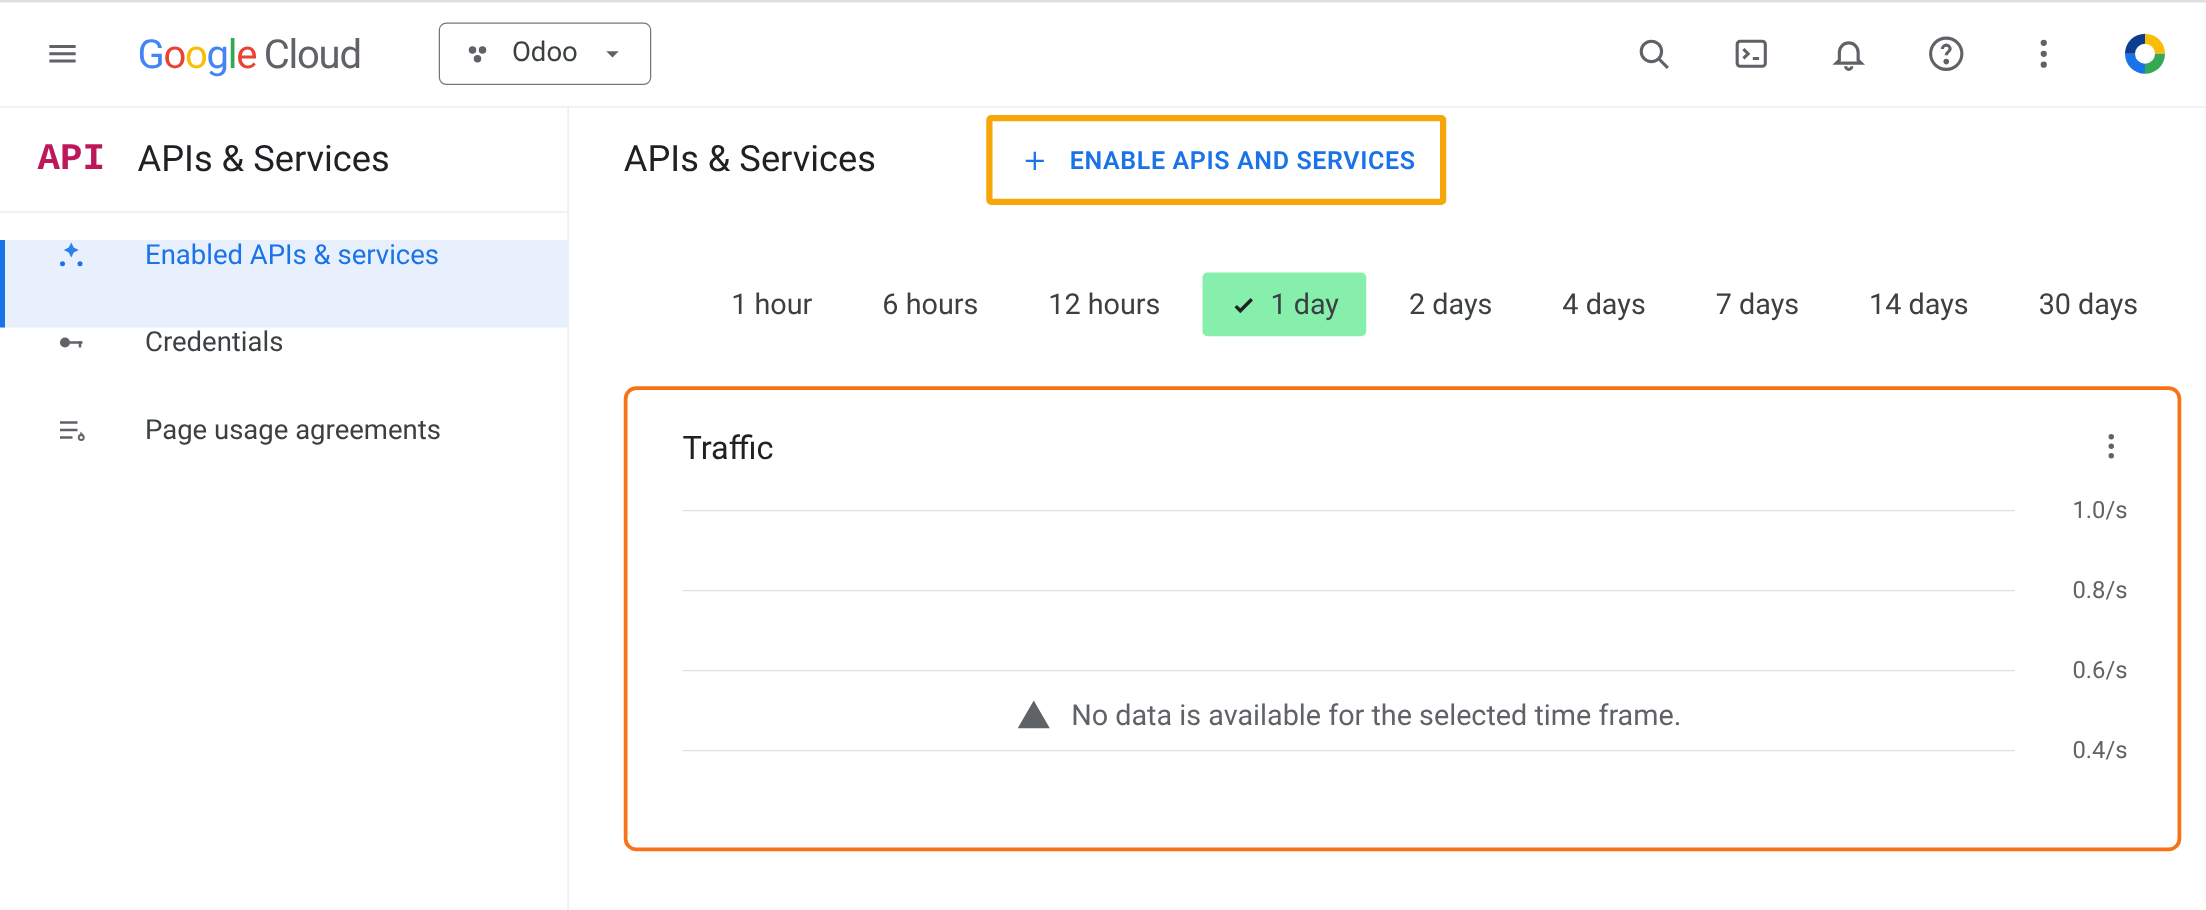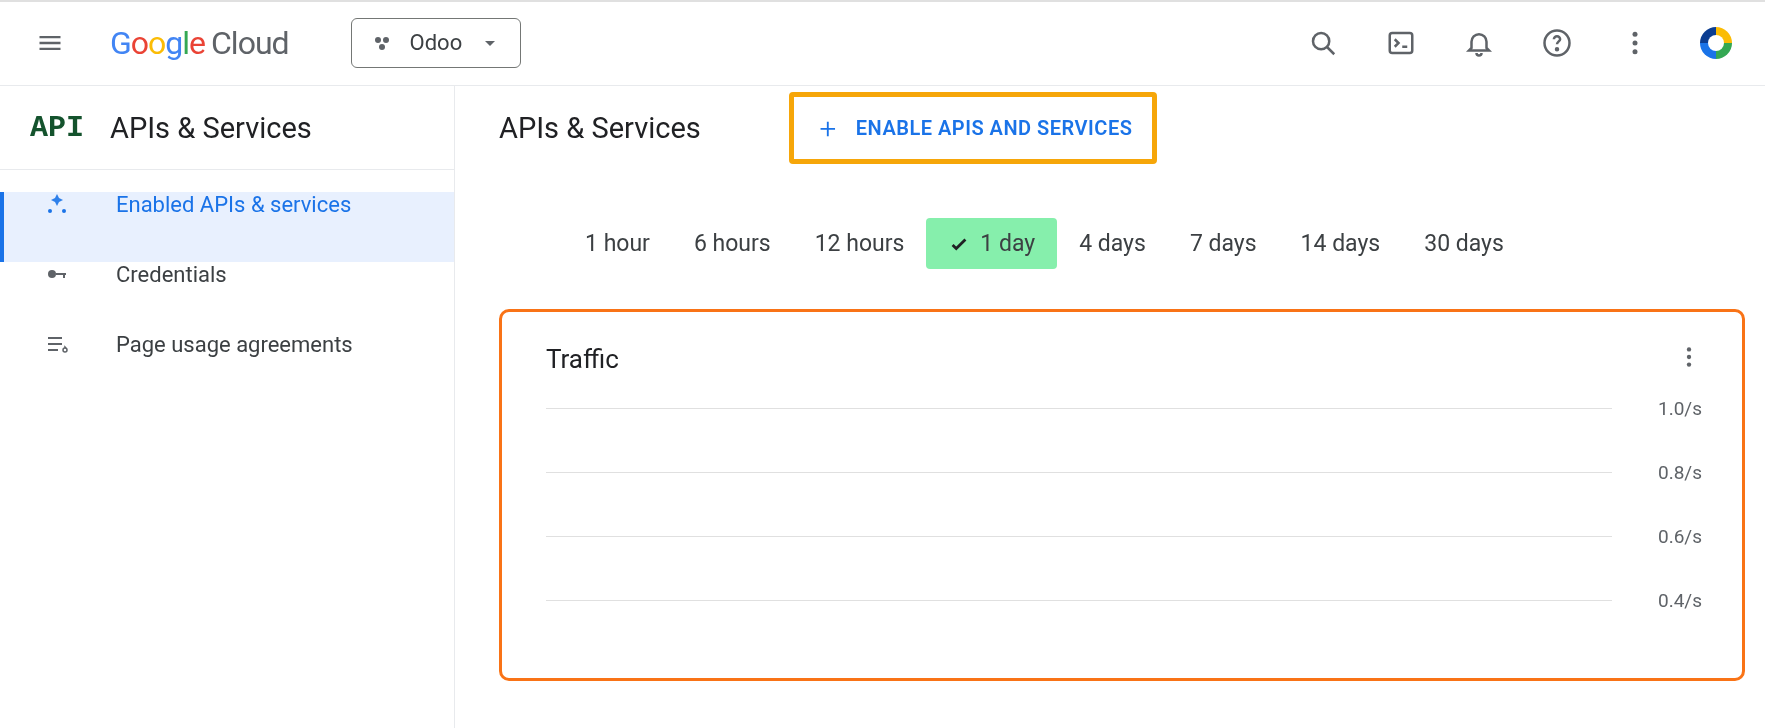--- a/index.html
+++ b/index.html
@@ -85,21 +85,21 @@
     padding-left: 30px;
     gap: 26px;
     border-bottom: 1px solid #e8eaed;
     font-size: 29px;
     color: #202124;
   }
   .api-glyph {
     font-family: "Courier New", monospace;
     font-weight: 700;
     font-size: 30px;
-    color: #14532d;
+    color: #be185d;
     letter-spacing: 0px;
   }
   .sidebar-nav { padding-top: 22px; }
   .nav-item {
     height: 70px;
     display: flex;
     align-items: flex-start;
     padding-left: 42px;
     gap: 44px;
     font-size: 22px;
@@ -143,21 +143,21 @@
   .enable-btn-wrap .lbl {
     color:#1a73e8;
     font-size: 20px;
     font-weight: 600;
     letter-spacing: 0.5px;
   }
   .time-range {
     margin-top: 48px;
     display: flex;
     align-items: flex-start;
-    gap: 0px;
+    gap: 12px;
     padding-left: 64px;
   }
   .time-range .tr {
     padding: 12px 22px;
     font-size: 23px;
     color: #3c4043;
     cursor: pointer;
     border-radius: 4px;
   }
   .time-range .tr.sel {
@@ -335,20 +335,21 @@
     <div class="time-range">
       <div class="tr">1 hour</div>
       <div class="tr">6 hours</div>
       <div class="tr">12 hours</div>
       <div class="tr sel">
         <svg width="22" height="22" viewBox="0 0 24 24" fill="none" stroke="#202124" stroke-width="3">
             <path d="M5 13l4 4L19 7"></path>
           </svg>
         <span>1 day</span>
       </div>
+      <div class="tr">2 days</div>
       <div class="tr">4 days</div>
       <div class="tr">7 days</div>
       <div class="tr">14 days</div>
       <div class="tr">30 days</div>
     </div>
 
     <div class="card">
       <div class="card-head">
         <div class="card-title">Traffic</div>
         <div class="card-menu">
@@ -363,16 +364,22 @@
       <div class="chart-area">
         <div class="grid-line" style="top:0px"></div>
         <span class="y-label" style="top:0px">1.0/s</span>
         <div class="grid-line" style="top:64px"></div>
         <span class="y-label" style="top:64px">0.8/s</span>
         <div class="grid-line" style="top:128px"></div>
         <span class="y-label" style="top:128px">0.6/s</span>
         <div class="grid-line" style="top:192px"></div>
         <span class="y-label" style="top:192px">0.4/s</span>
 
+        <div class="no-data">
+          <svg width="28" height="28" viewBox="0 0 24 24" fill="#5f6368">
+              <path d="M12 2L1 21h22L12 2zm1 15h-2v2h2v-2zm0-7h-2v5h2v-5z"></path>
+            </svg>
+          <span>No data is available for the selected time frame.</span>
+        </div>
       </div>
     </div>
   </div>
 </div>
 
 </body></html>

